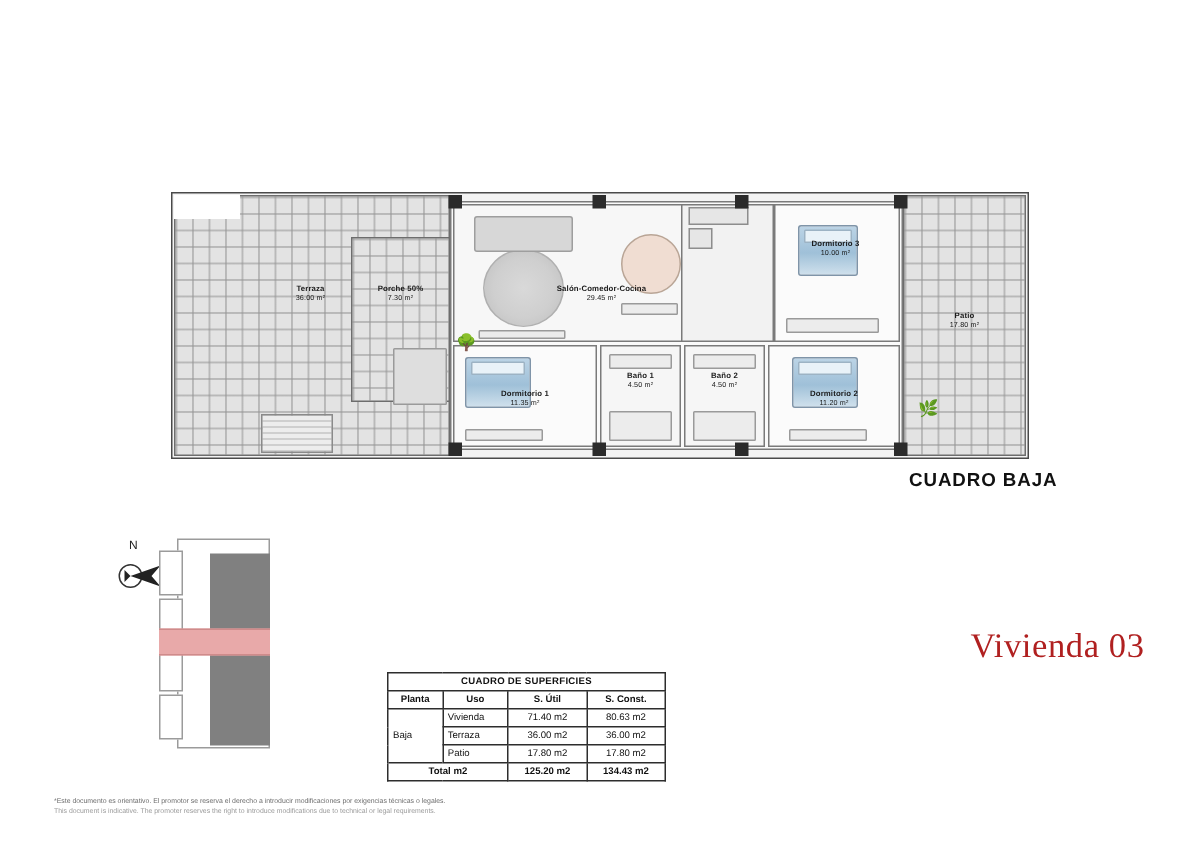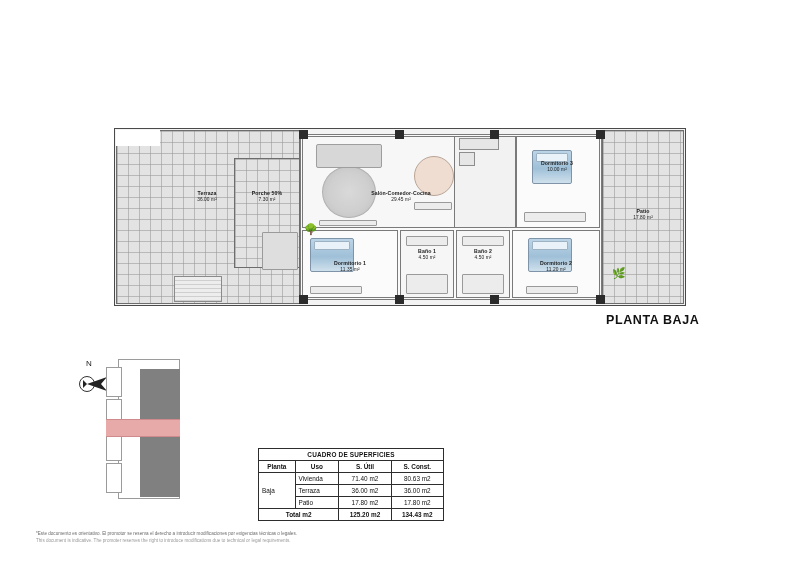--- a/index.html
+++ b/index.html
@@ -341,41 +341,42 @@
     <div class="label" style="left:342px; top:120px; width:54px;">
       <span>Baño 2</span>
       <span class="area">4.50 m²</span>
     </div>
     <div class="label" style="left:398px; top:132px; width:88px;">
       <span>Dormitorio 2</span>
       <span class="area">11.20 m²</span>
     </div>
   </div>
 
-  <div class="planta-baja">PLANTA BAJA</div>
+  <div class="planta-baja">CUADRO BAJA</div>
 
   <div class="keyplan">
     <div class="north">
       <div class="north-letter">N</div>
       <svg class="north-arrow" width="30" height="26" viewBox="0 0 30 26">
         <circle cx="9" cy="13" r="7.5" fill="none" stroke="#333" stroke-width="1"></circle>
         <polygon points="9,13 29,6 23,13 29,20" fill="#222"></polygon>
         <polygon points="9,13 5,9 5,17" fill="#222"></polygon>
       </svg>
     </div>
 
     <div class="kp-block" style="left:40px; top:2px; width:62px; height:140px;"></div>
     <div class="kp-dark" style="left:62px; top:12px; width:40px; height:128px;"></div>
     <div class="kp-block" style="left:28px; top:10px; width:16px; height:30px;"></div>
     <div class="kp-block" style="left:28px; top:42px; width:16px; height:30px;"></div>
     <div class="kp-block" style="left:28px; top:74px; width:16px; height:30px;"></div>
     <div class="kp-block" style="left:28px; top:106px; width:16px; height:30px;"></div>
     <div class="kp-high" style="left:28px; top:62px; width:74px; height:16px;"></div>
   </div>
 
+  <div class="vivienda">Vivienda 03</div>
 
   <table class="surf-table">
     <tbody>
       <tr class="title-row">
         <td colspan="4">CUADRO DE SUPERFICIES</td>
       </tr>
       <tr class="head-row">
         <td>Planta</td>
         <td>Uso</td>
         <td>S. Útil</td>

